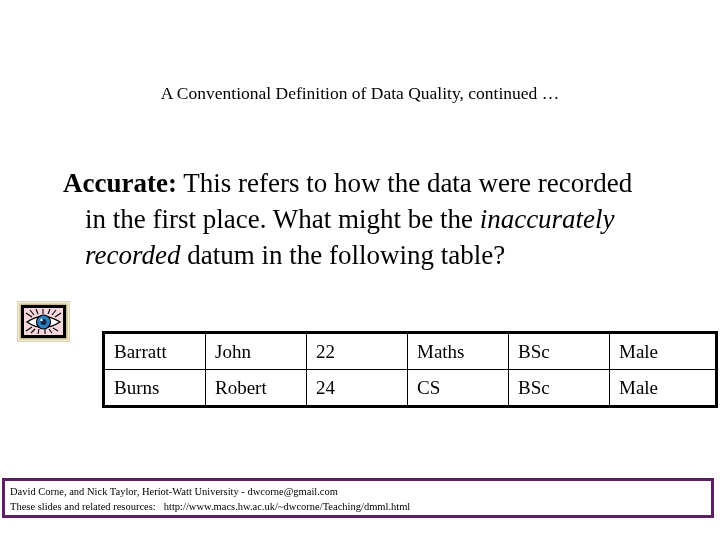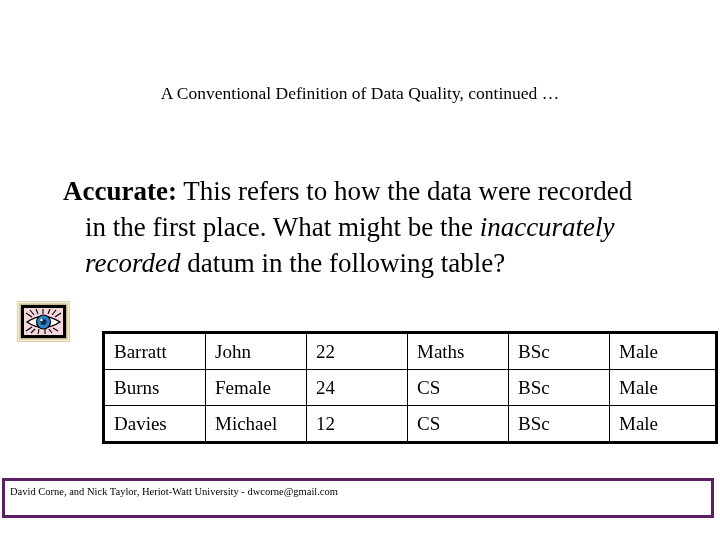--- a/index.html
+++ b/index.html
@@ -40,21 +40,20 @@
     left: 63px;
     top: 165px;
     width: 580px;
   }
   .body-text {
     font-size: 27px;
     line-height: 36px;
     color: #000000;
     text-indent: 0;
     padding-left: 22px;
-    margin-top: 8px;
   }
   .body-text .lead {
     margin-left: -22px;
   }
   .bold {
     font-weight: bold;
   }
   .italic {
     font-style: italic;
   }
@@ -164,34 +163,27 @@
       <tr>
         <td class="col-surname">Barratt</td>
         <td class="col-forename">John</td>
         <td class="col-age">22</td>
         <td class="col-subject">Maths</td>
         <td class="col-degree">BSc</td>
         <td class="col-gender">Male</td>
       </tr>
       <tr>
         <td class="col-surname">Burns</td>
-        <td class="col-forename">Female</td>
+        <td class="col-forename">Robert</td>
         <td class="col-age">24</td>
-        <td class="col-subject">CS</td>
-        <td class="col-degree">BSc</td>
-        <td class="col-gender">Male</td>
-      </tr>
-      <tr>
-        <td class="col-surname">Davies</td>
-        <td class="col-forename">Michael</td>
-        <td class="col-age">12</td>
         <td class="col-subject">CS</td>
         <td class="col-degree">BSc</td>
         <td class="col-gender">Male</td>
       </tr>
     </tbody>
   </table>
 
   <div class="footer-box" style="border-color: rgb(92, 31, 99);">
     <div class="footer-line footer-line-1">David Corne, and Nick Taylor,  Heriot-Watt University  -  dwcorne@gmail.com</div>
+    <div class="footer-line footer-line-2"><span>These slides and related resources:</span><span class="footer-url">http://www.macs.hw.ac.uk/~dwcorne/Teaching/dmml.html</span></div>
   </div>
 
 </div>
 
 </body></html>

